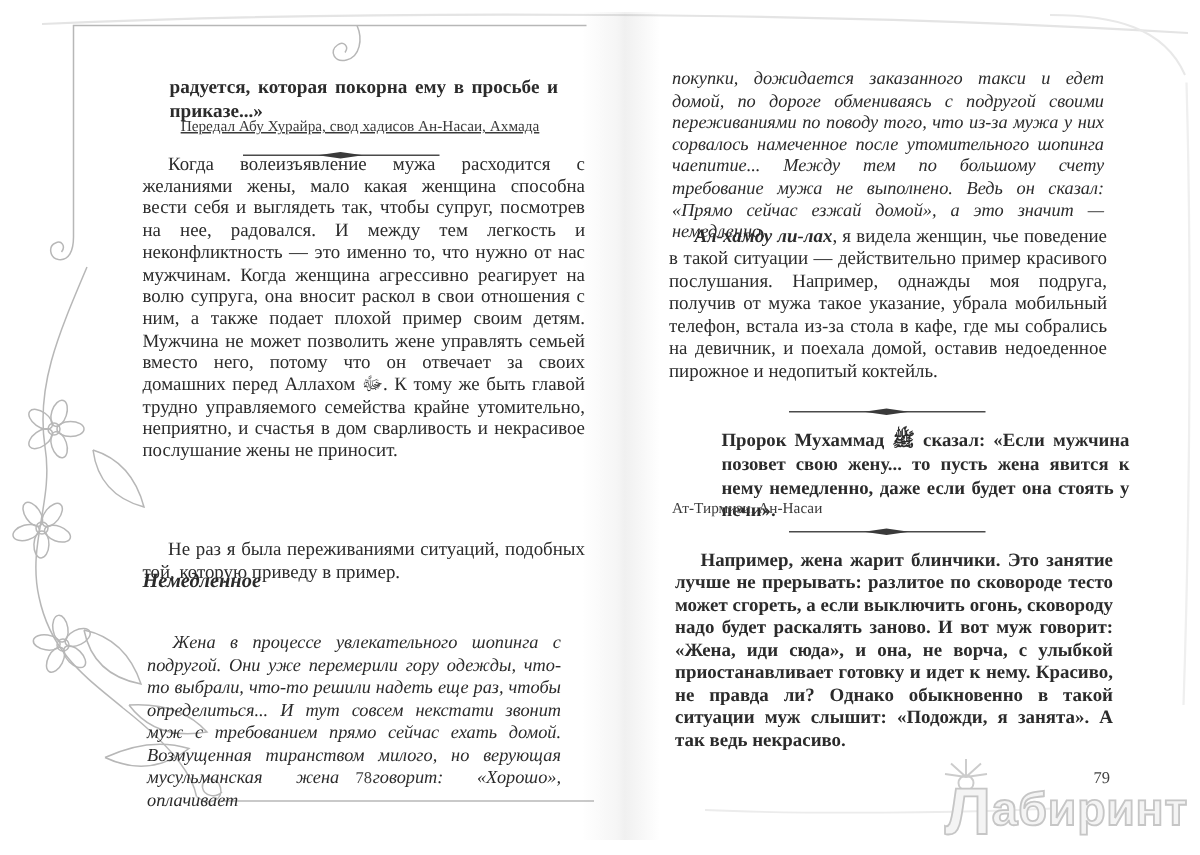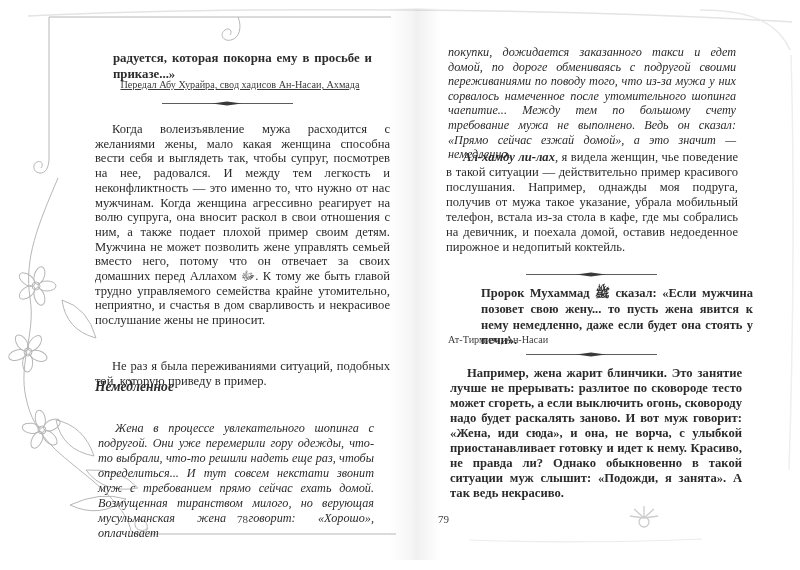--- a/index.html
+++ b/index.html
@@ -11,34 +11,34 @@
   .abs{position:absolute;}
   .jtext{text-align:justify;font-size:12.6px;line-height:15px;}
   .indent{text-indent:17px;}
   .italic{font-style:italic;}
   .bold{font-weight:bold;}
 
   #left-quote{left:113px;top:50px;width:259px;font-weight:bold;font-size:12.8px;line-height:16px;text-align:justify;}
   #left-attr{left:90px;top:79px;width:300px;text-align:center;font-size:10.2px;color:#3a3a3a;text-decoration:underline;}
   .divider{width:135px;height:9px;display:block;}
   #divider-1{left:160px;top:99px;}
-  #left-para1{left:95px;top:122px;width:295px;line-height:14.7px;}
+  #left-para1{left:95px;top:102px;width:295px;line-height:14.7px;}
   #left-heading{left:95px;top:340px;font-size:13.6px;font-weight:bold;font-style:italic;margin-top:39px;}
   #left-para2{left:95px;top:359px;width:295px;}
   #left-excerpt{left:98px;top:421px;width:276px;font-size:12.2px;line-height:15px;}
   #left-pagenum{left:95px;top:513px;width:295px;text-align:center;font-size:11px;color:#3f3f3f;}
 
   #right-excerpt{left:448px;top:45px;width:288px;font-size:12.2px;line-height:14.6px;}
   #right-para1{left:446px;top:150px;width:292px;}
   #divider-2{left:524px;top:270px;}
   #right-hadith{left:462px;top:286px;width:272px;font-weight:bold;font-size:12.5px;line-height:15.8px;text-align:justify;margin-left:19px;}
   #right-hadith-attr{left:448px;top:334px;width:268px;text-align:left;font-size:10.2px;color:#3a3a3a;}
   #divider-3{left:524px;top:350px;}
   #right-para2{left:450px;top:366px;width:292px;font-weight:bold;}
-  #right-pagenum{left:438px;top:513px;width:292px;text-align:left;font-size:11px;color:#3f3f3f;}
+  #right-pagenum{left:448px;top:513px;width:292px;text-align:right;font-size:11px;color:#3f3f3f;}
 
   #gutter-shadow{left:388px;top:8px;width:52px;height:552px;
     background:linear-gradient(to right, rgba(0,0,0,0), rgba(90,90,90,0.06) 45%, rgba(90,90,90,0.09) 55%, rgba(0,0,0,0));}
 
   #watermark{right:8px;top:500px;width:170px;height:62px;}
   #watermark .wm-text{
     font-family:"Liberation Sans", sans-serif;font-weight:bold;
     font-size:31px;letter-spacing:0.5px;
     color:#f4f4f4;-webkit-text-stroke:1.2px #c6c6c6;
     position:absolute;right:0;top:22px;white-space:nowrap;
@@ -140,13 +140,14 @@
   <svg class="abs" width="40" height="34" style="left:2px;top:0;">
     <g stroke="#cccccc" stroke-width="1.3" fill="none">
       <path d="M20,18 L20,6"></path>
         <path d="M20,18 L10,9"></path>
         <path d="M20,18 L30,9"></path>
       <path d="M20,18 L6,16"></path>
         <path d="M20,18 L34,16"></path>
       <circle cx="20" cy="22" r="5"></circle>
     </g>
   </svg>
+  <div class="wm-text"><span class="wm-first">Л</span><span>абиринт</span></div>
 </div>
 
 </body></html>

